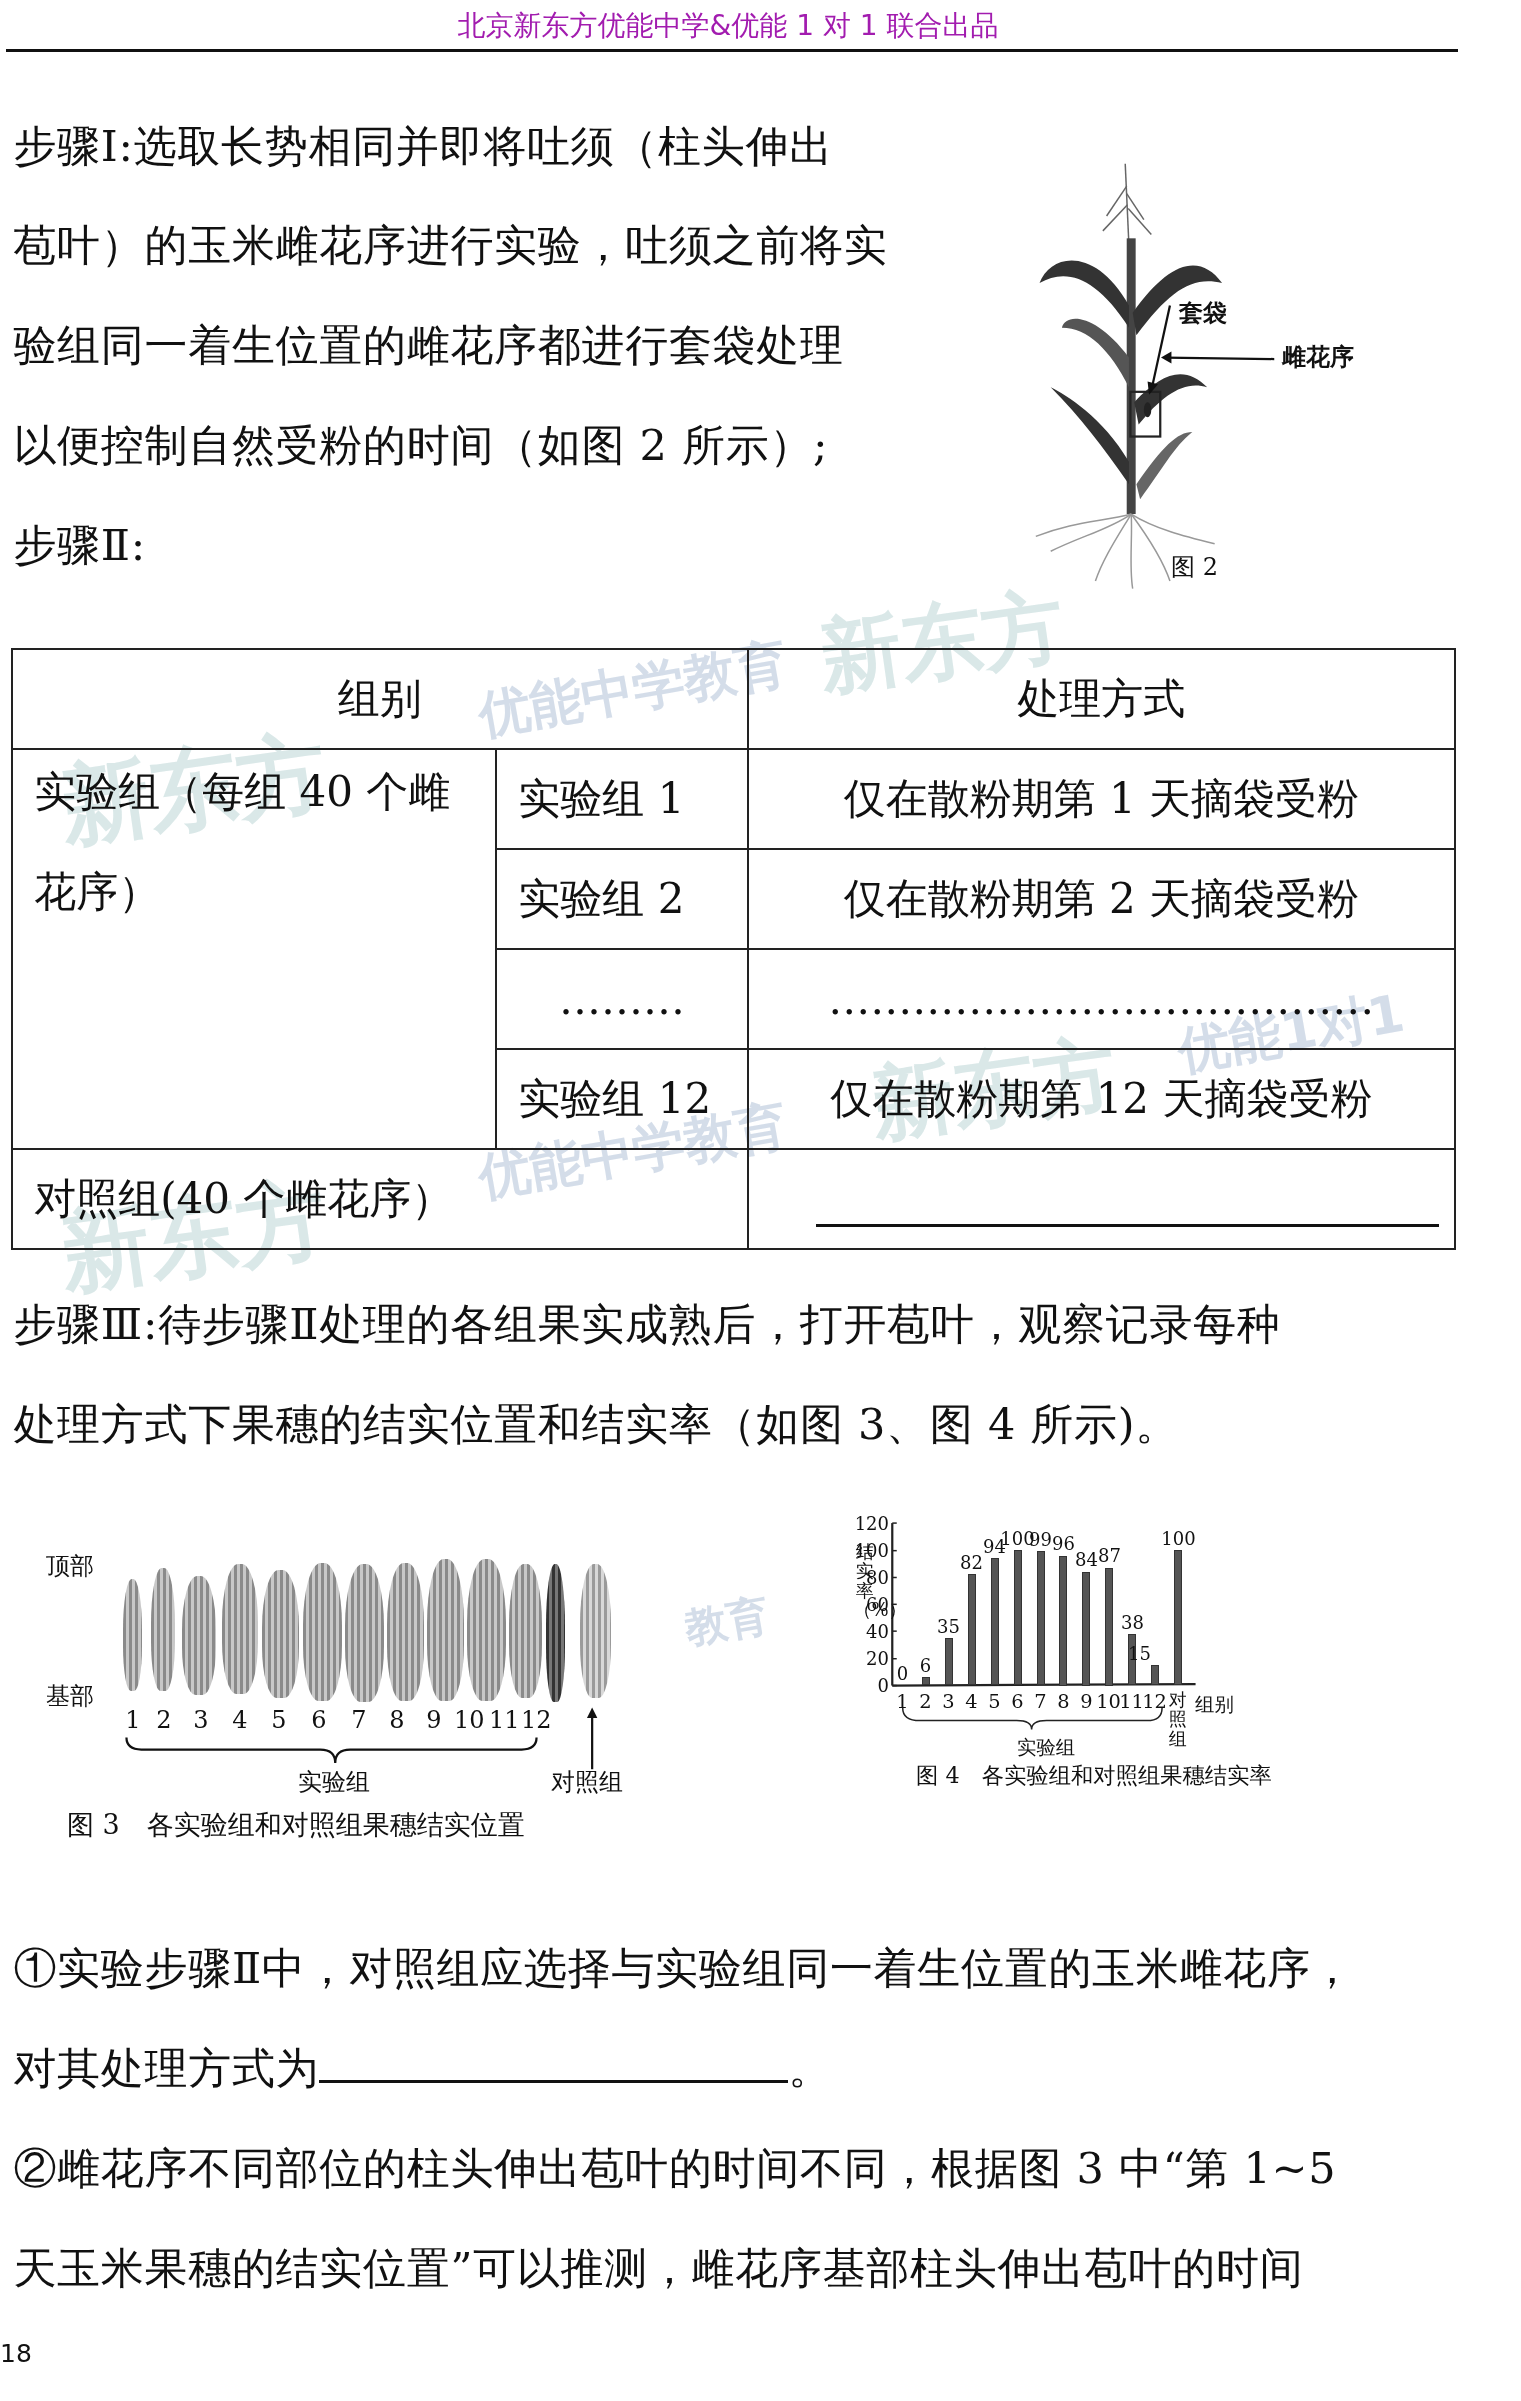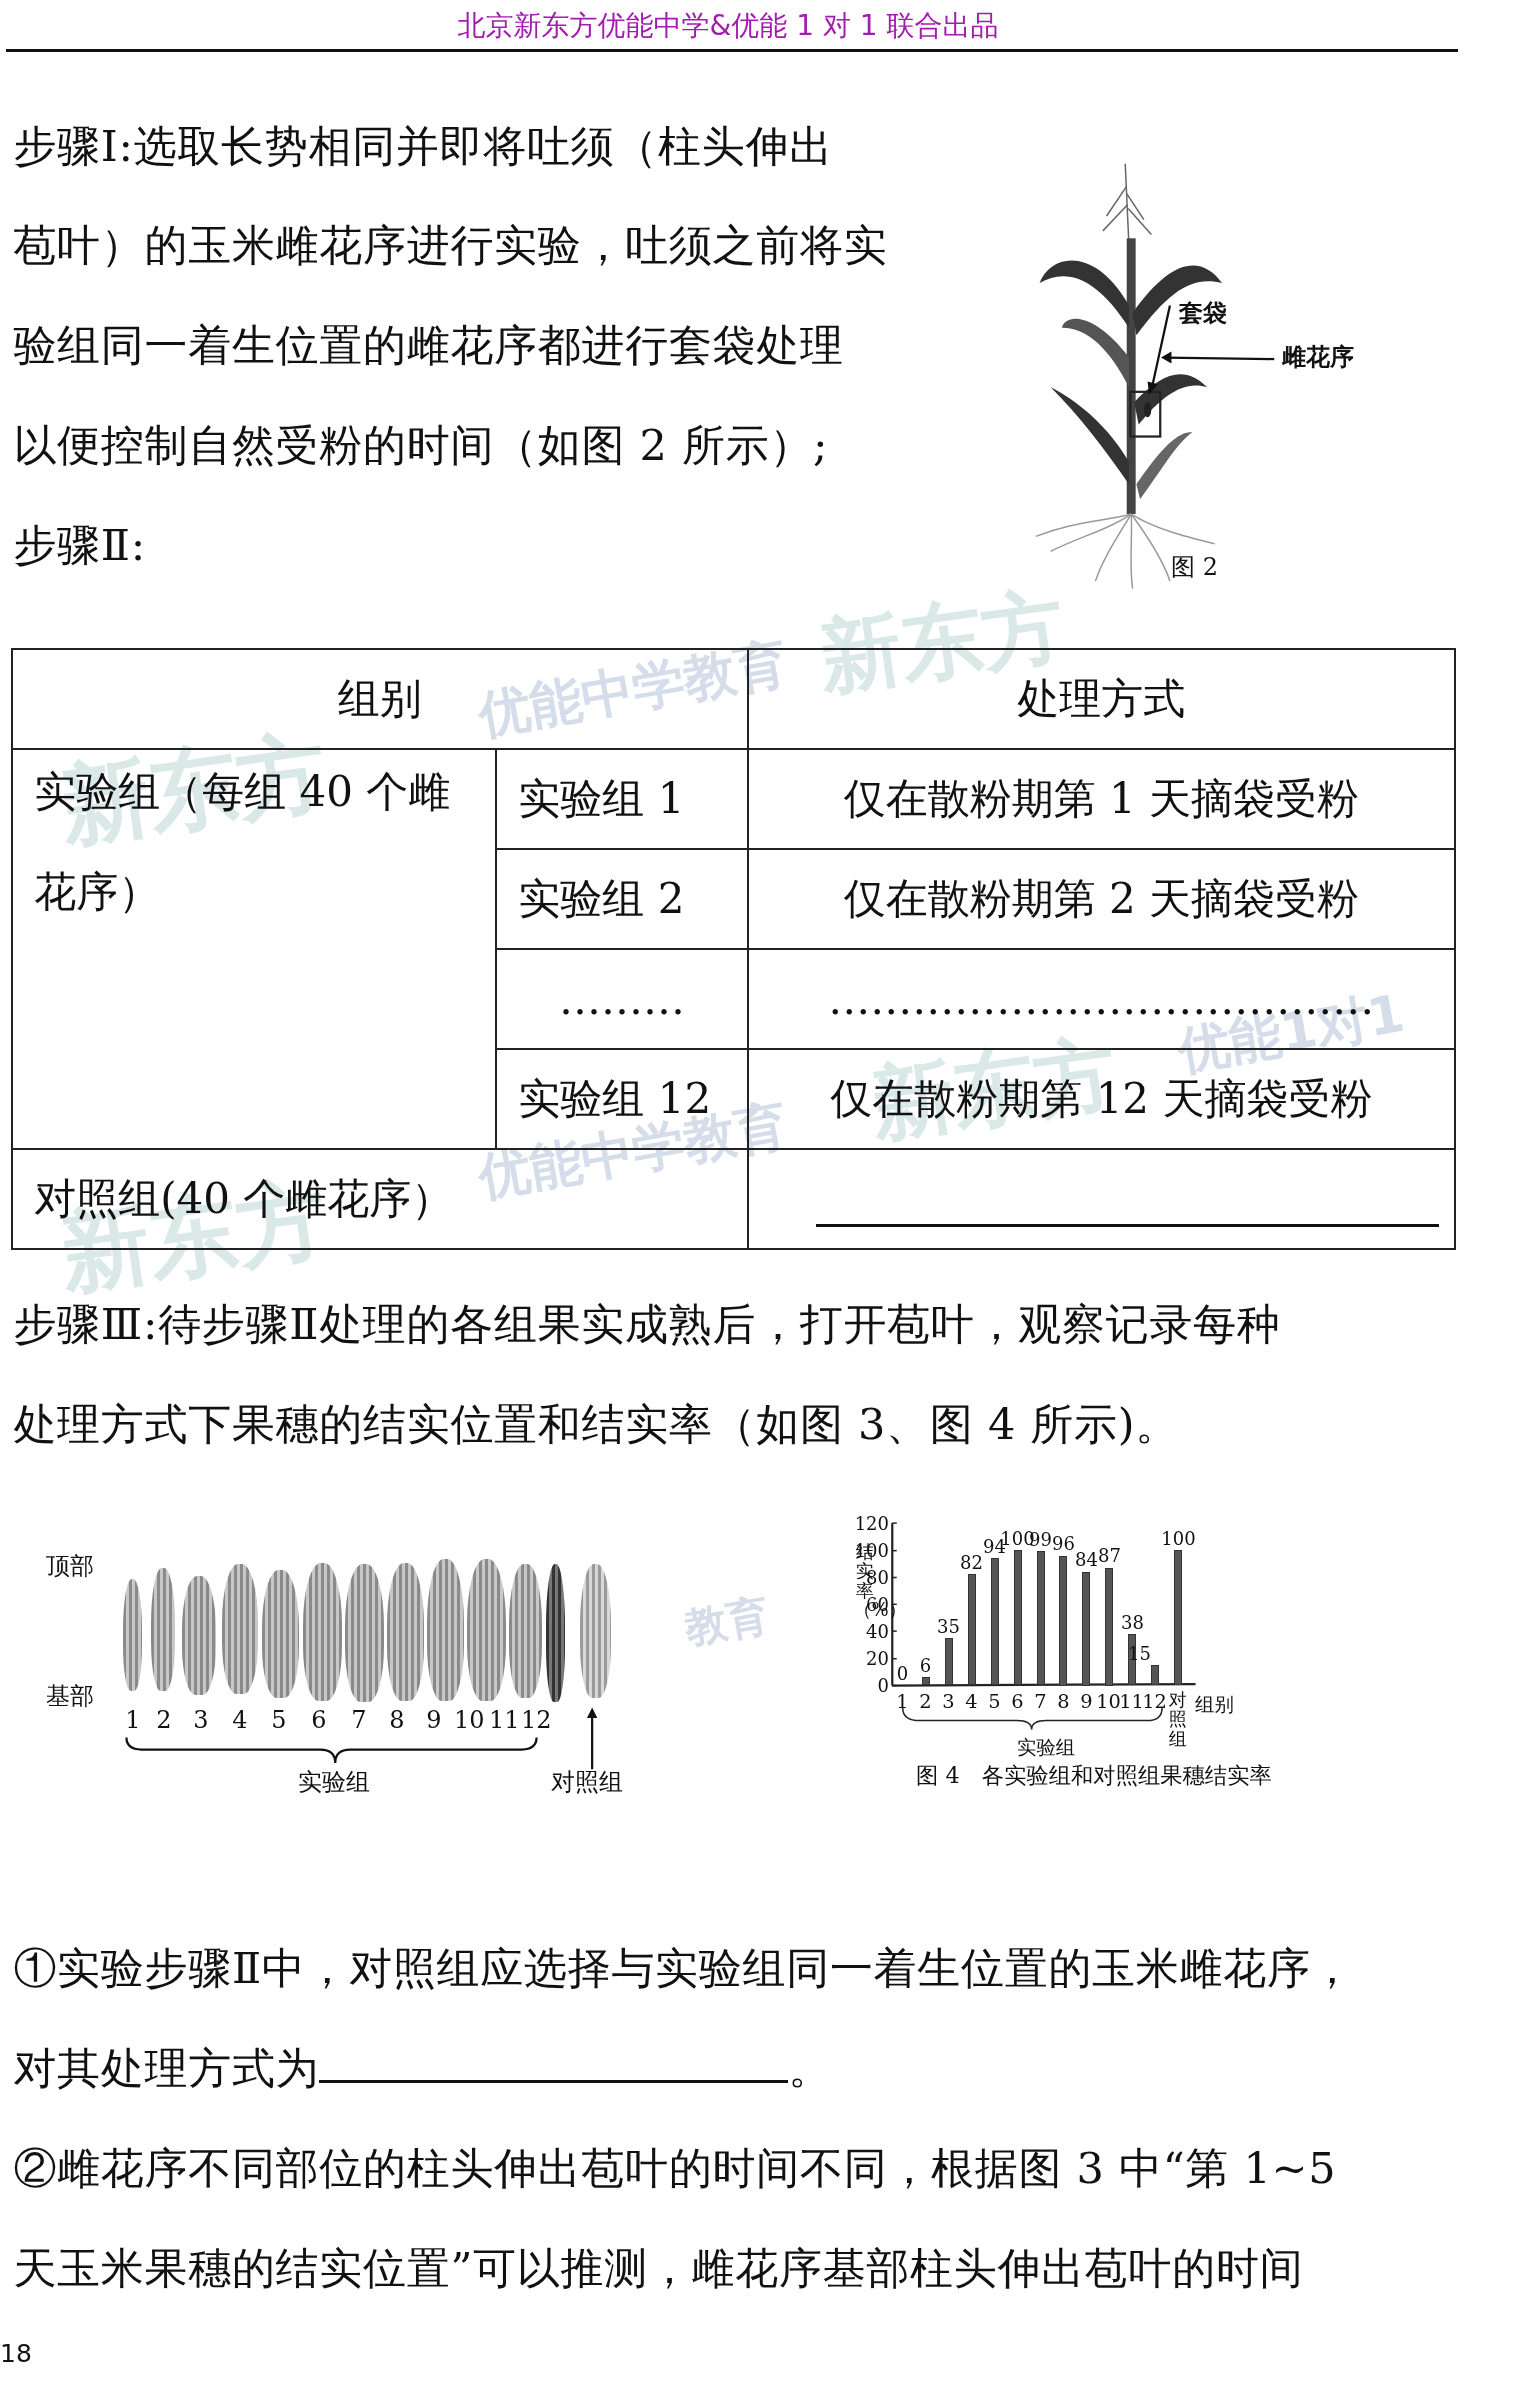--- a/index.html
+++ b/index.html
@@ -162,20 +162,21 @@
 
   <svg class="abs" style="left:119px;top:246px;" width="425" height="30" viewBox="0 0 570 40">
     <path d="M10 2 Q10 18 30 18 L270 18 Q290 18 290 36 Q290 18 310 18 L540 18 Q560 18 560 2" fill="none" stroke="#111" stroke-width="3"></path>
   </svg>
   <div class="abs small" style="left:298px;top:276px;">实验组</div>
   <svg class="abs" style="left:581px;top:216px;" width="22.3" height="67" viewBox="0 0 30 90">
     <line x1="15" y1="85" x2="15" y2="12" stroke="#111" stroke-width="3"></line>
     <polygon points="15,2 8,16 22,16" fill="#111"></polygon>
   </svg>
   <div class="abs small" style="left:551px;top:276px;">对照组</div>
+  <div class="abs fig-caption" style="left:67px;top:317px;">图 3　各实验组和对照组果穗结实位置</div>
 </div>
 
 <div class="abs" style="left:849px;top:1497px;width:641px;height:313px;">
   <svg class="abs" style="left:0;top:0;" width="641" height="313" viewBox="0 0 860 420">
     <line x1="58" y1="35" x2="58" y2="253" stroke="#222" stroke-width="3"></line>
     <line x1="58" y1="253" x2="465" y2="251" stroke="#222" stroke-width="3"></line>
     <g stroke="#222" stroke-width="2">
       <line x1="58" y1="253" x2="64" y2="253"></line>
       <line x1="58" y1="217" x2="64" y2="217"></line>
       <line x1="58" y1="180" x2="64" y2="180"></line>

